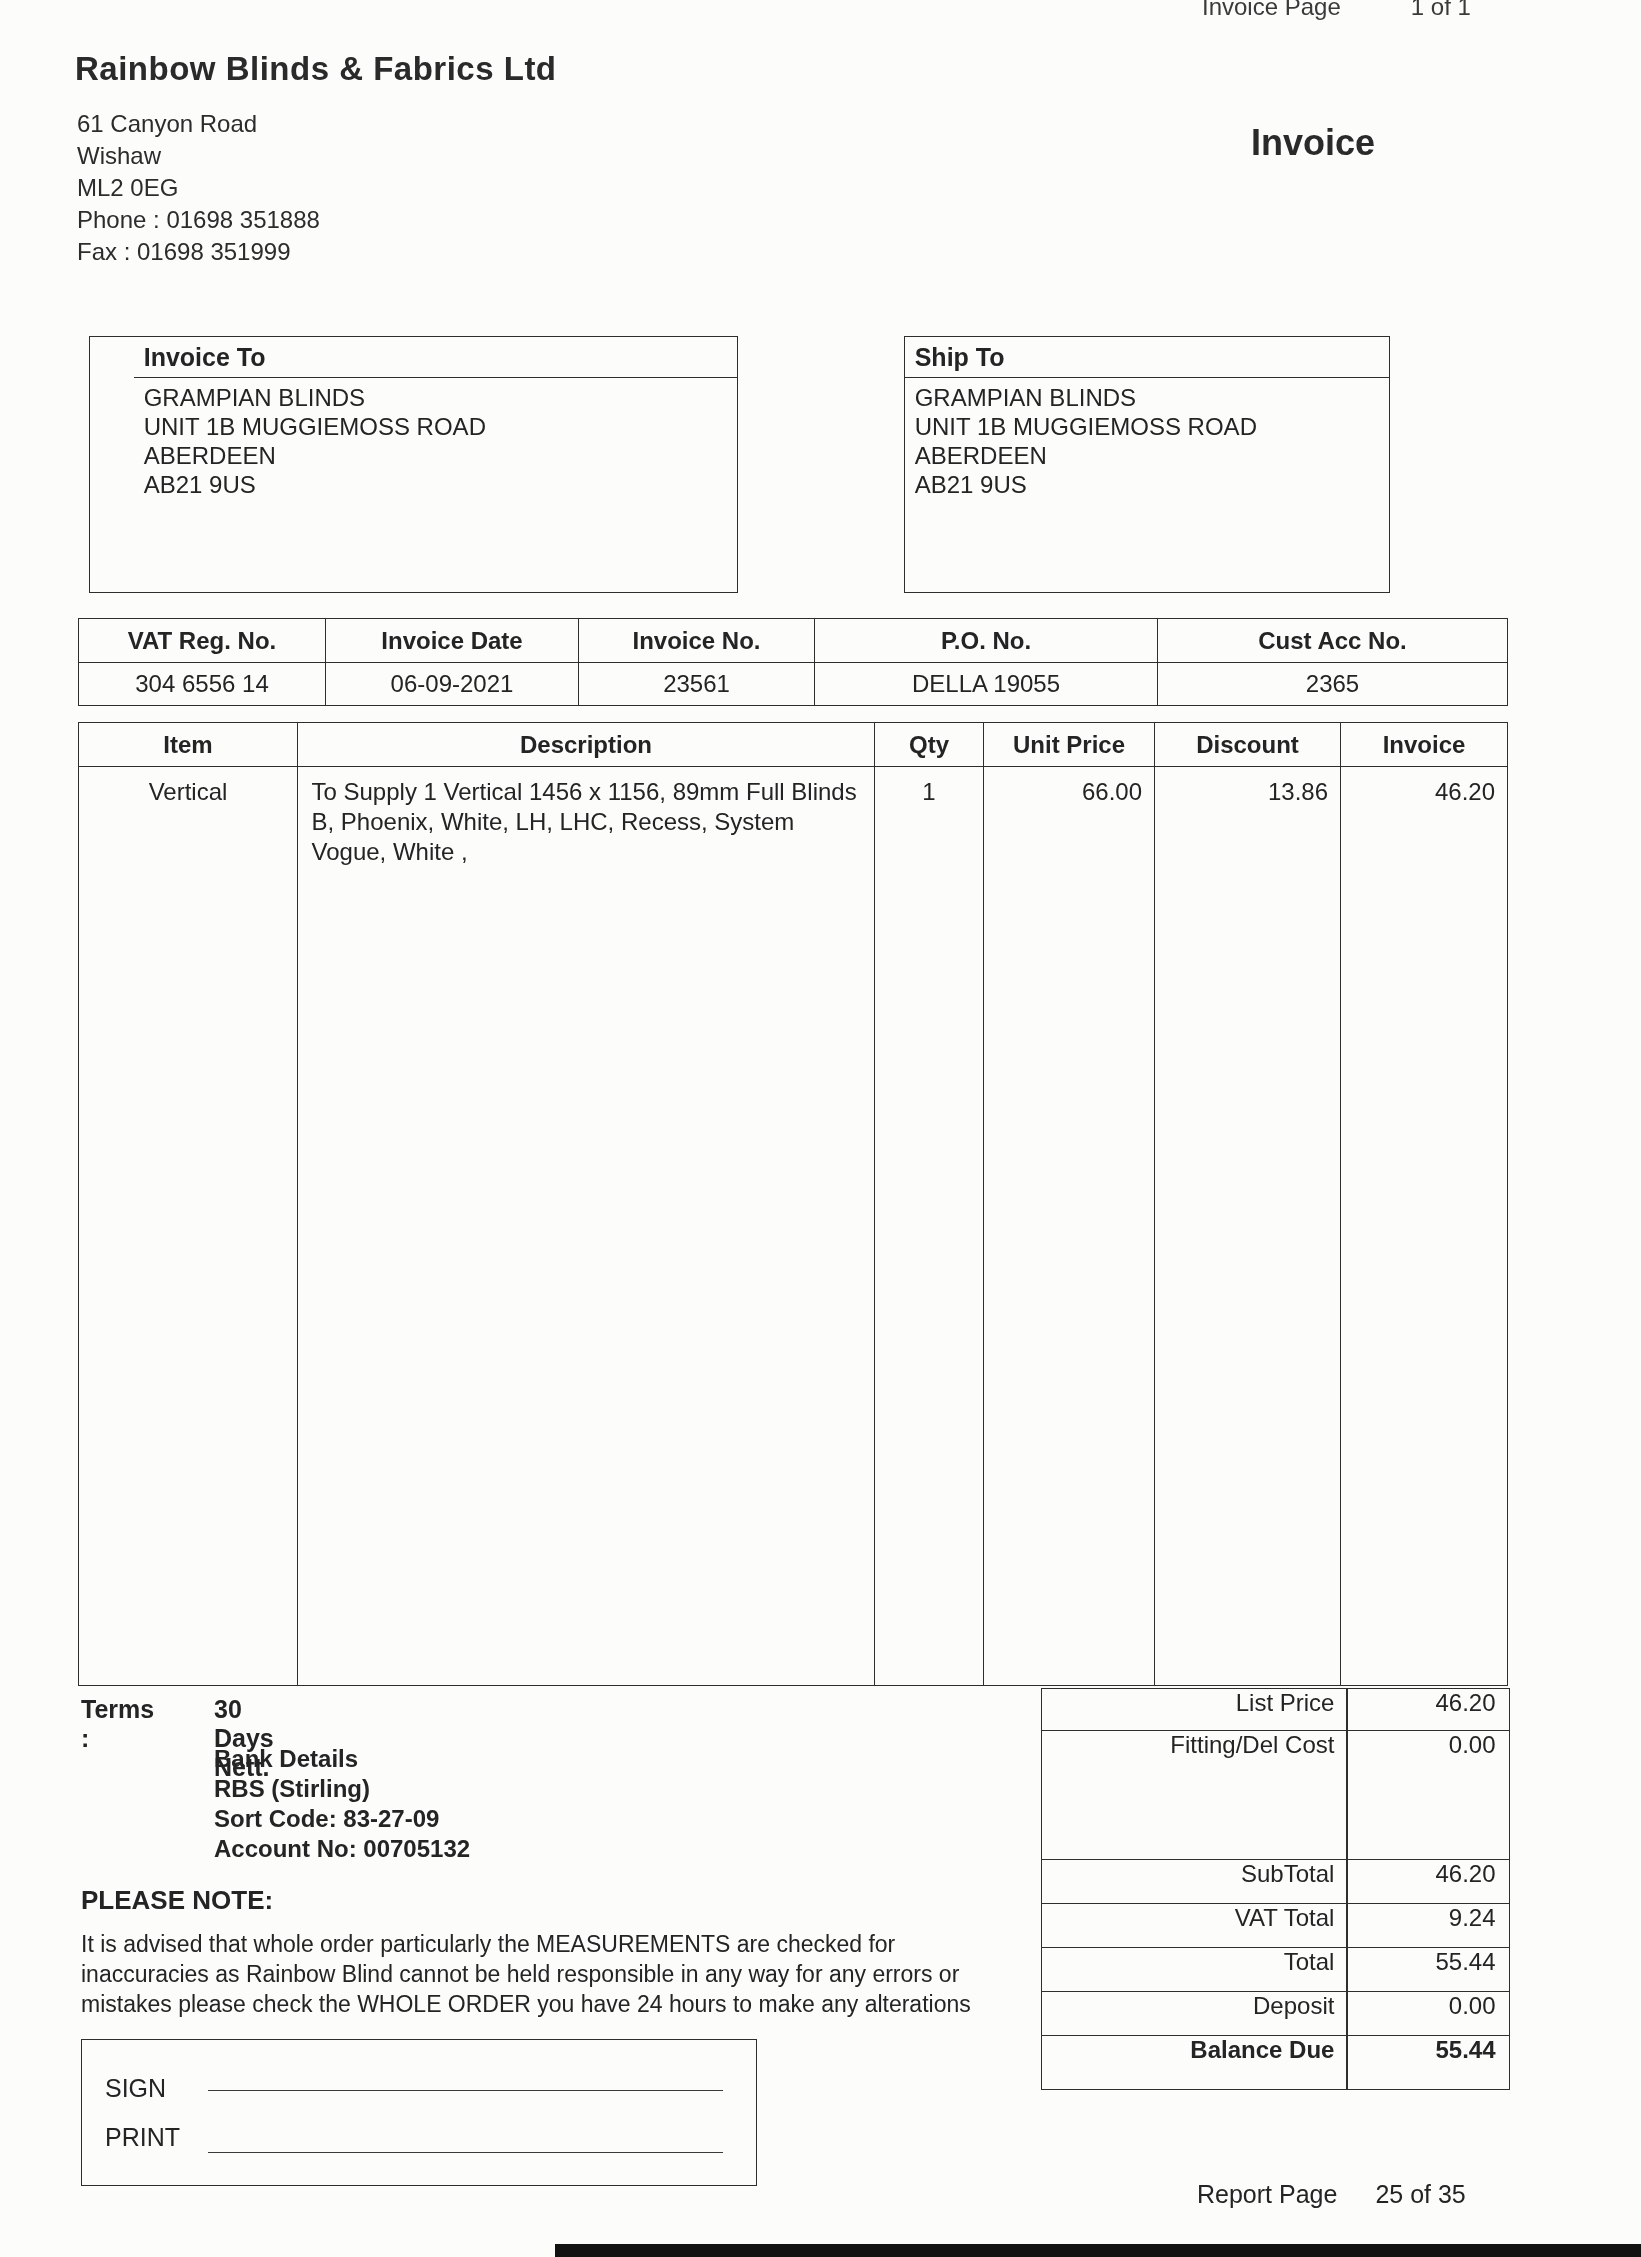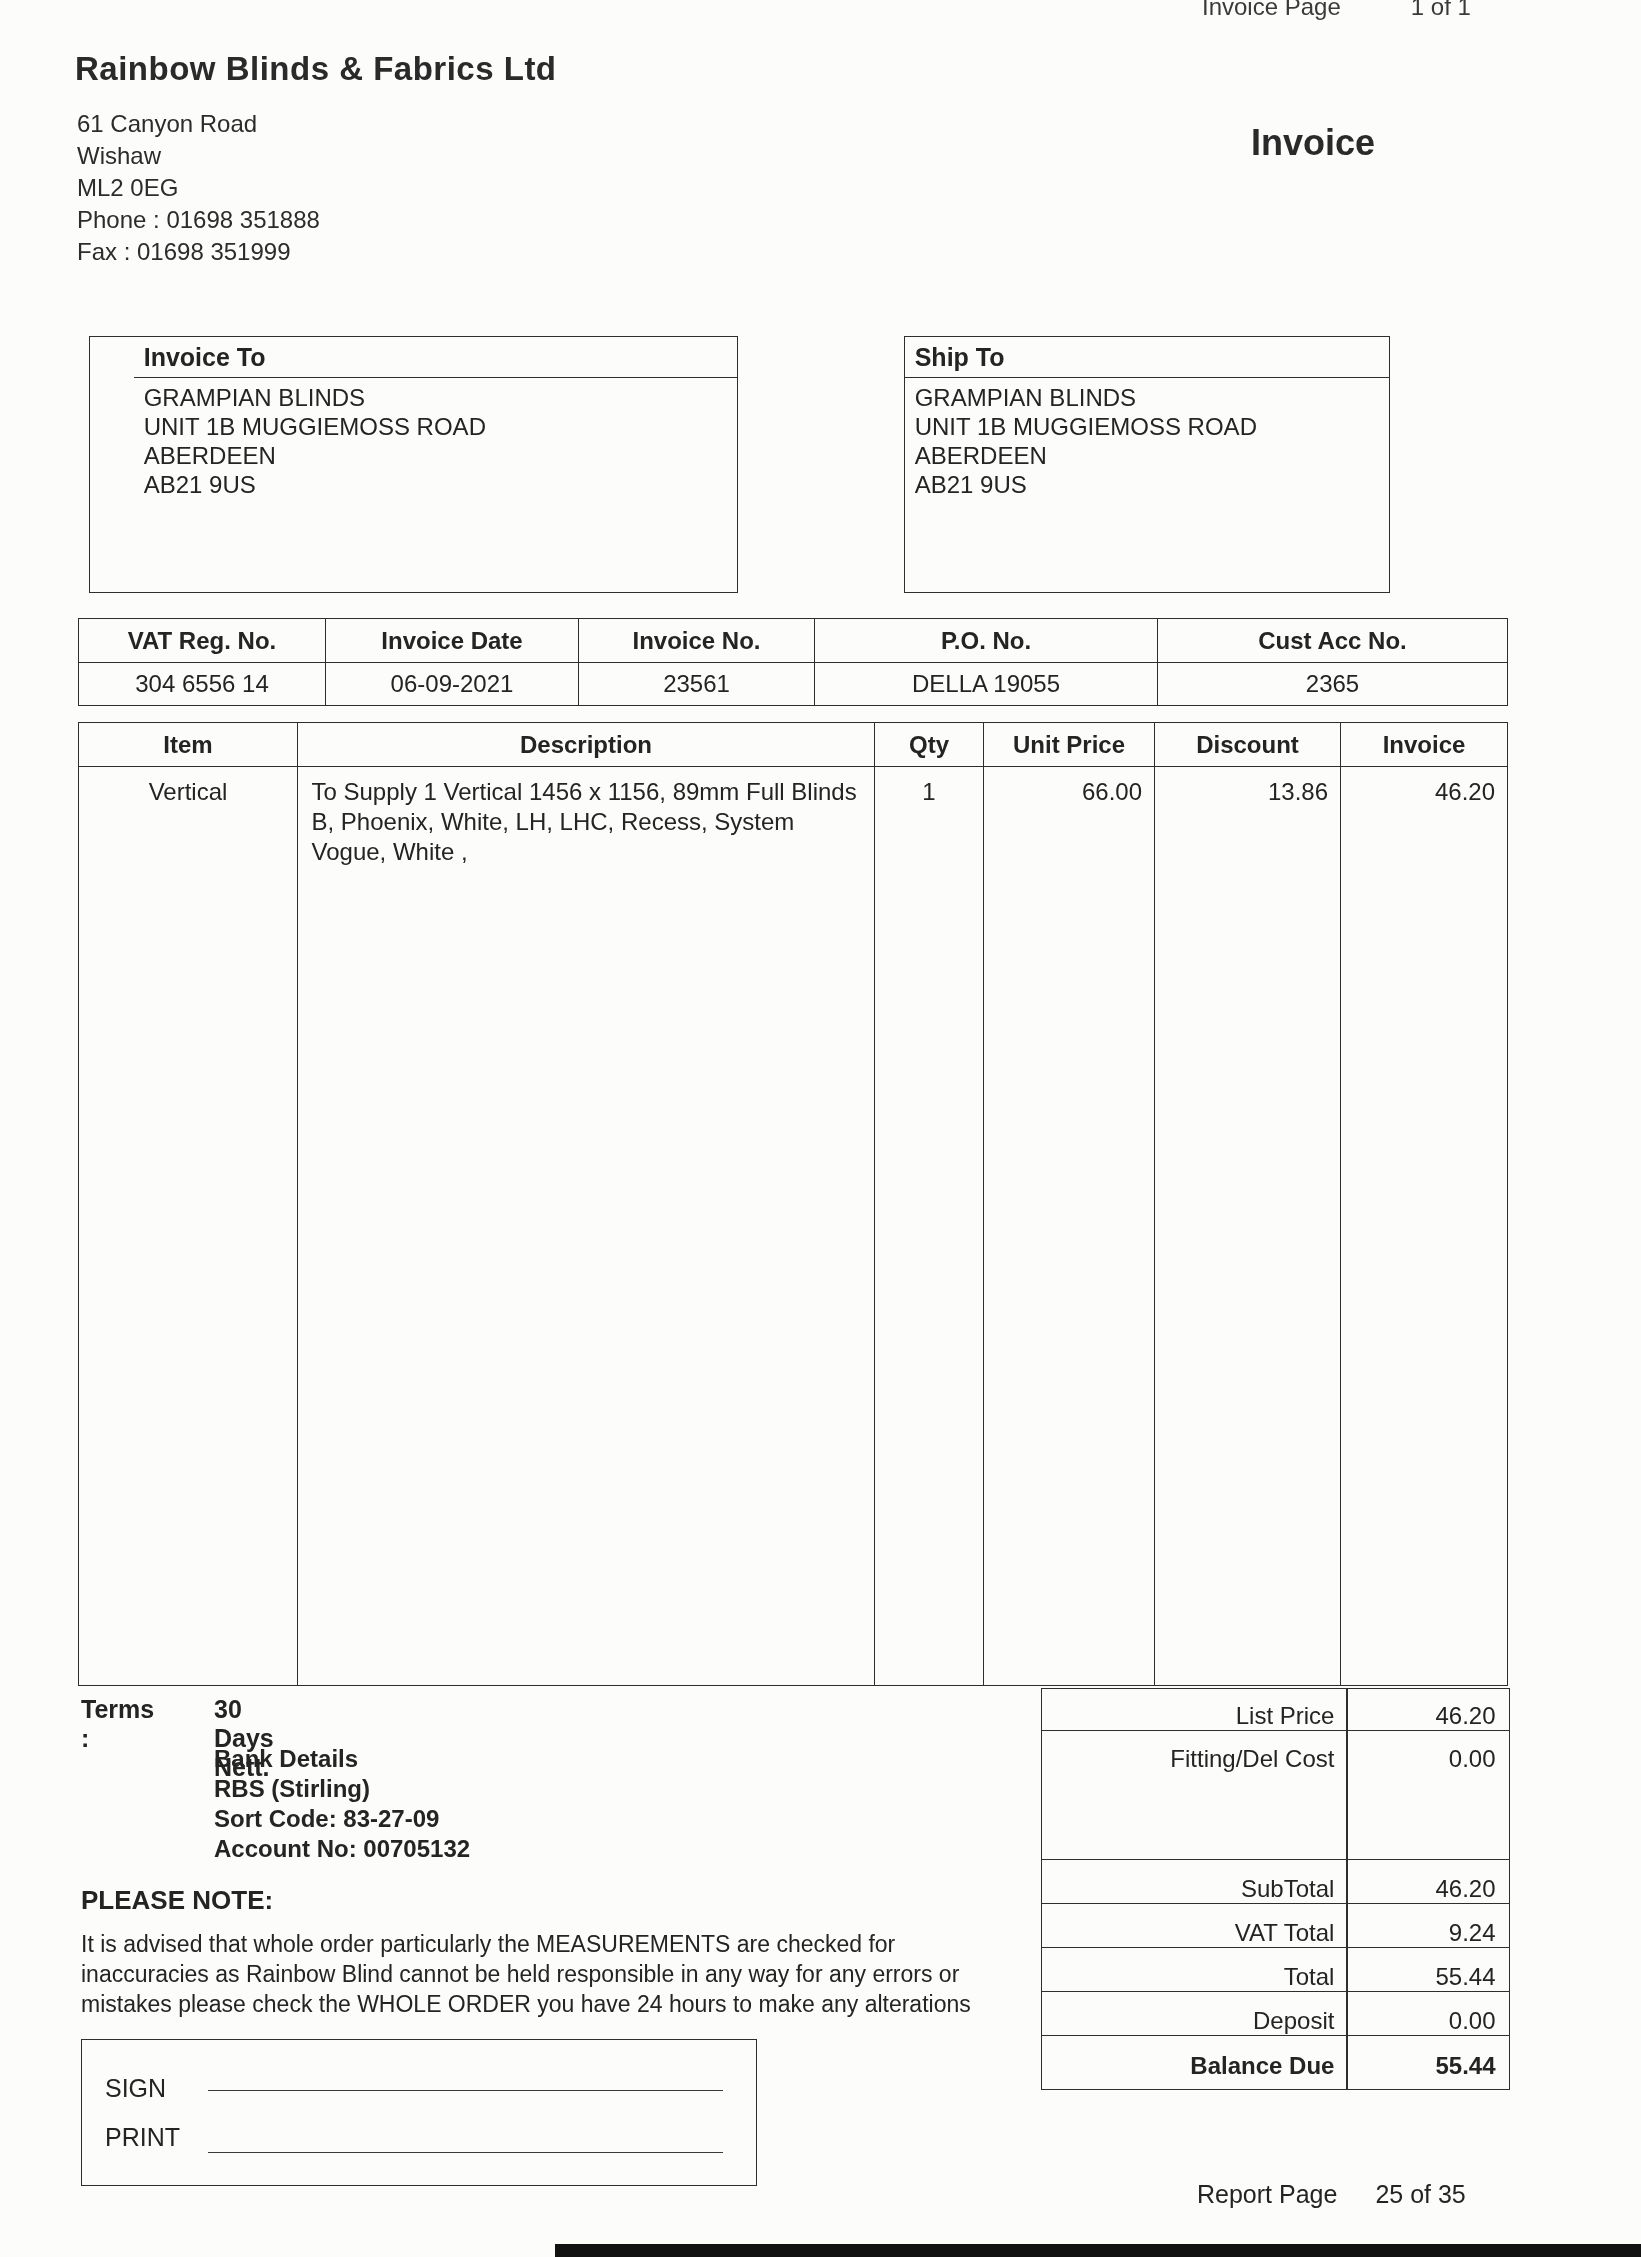--- a/index.html
+++ b/index.html
@@ -65,21 +65,21 @@
   .note-body { left:81px; top:1929px; width:908px; font-size:23px; line-height:30px; }
 
   
   .sign-box { left:81px; top:2039px; width:676px; height:147px; border:1.9px solid #2e2e2e; }
   .sign-row { position:absolute; left:23px; font-size:25px; }
   .sign-line { position:absolute; left:126px; width:515px; border-bottom:1.9px solid #3a3a3a; }
 
   
   .totals-box { left:1041px; top:1688px; width:469px; height:402px; border:1.9px solid #2e2e2e; display:flex; flex-direction:column; }
   .totals-divider { position:absolute; left:304px; top:0; bottom:0; width:1.9px; background:#2e2e2e; }
-  .t-row { display:flex; align-items:flex-end; }
+  .t-row { display:flex; align-items:flex-start; }
   .t-row .t-label { width:304px; text-align:right; padding-right:11.6px; font-size:24px; }
   .t-row .t-value { flex:1; text-align:right; padding-right:13.5px; font-size:24px; }
   .r1 { height:42px; border-bottom:1.9px solid #2e2e2e; }
   .r2 { height:42px; }
   .t-spacer { height:87px; border-bottom:1.9px solid #2e2e2e; }
   .r3,.r4,.r5,.r6 { height:44px; border-bottom:1.9px solid #2e2e2e; }
   .r7 { height:44px; font-weight:bold; }
   .r7 .t-label, .r7 .t-value { font-weight:bold; }
 
   .report-page { left:1197px; top:2180px; font-size:25px; display:flex; gap:38px; }

